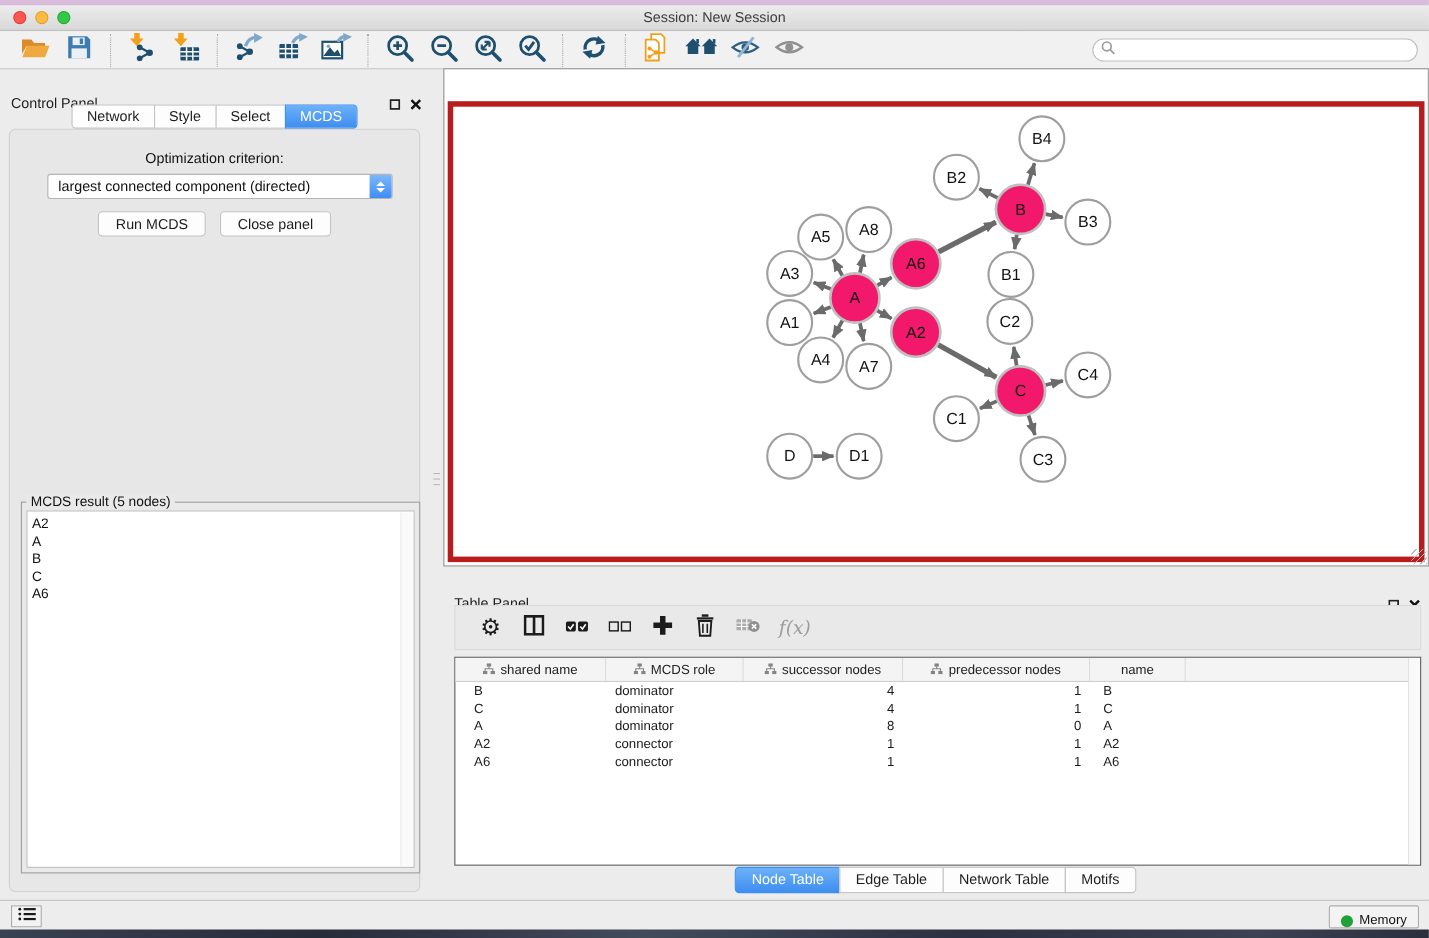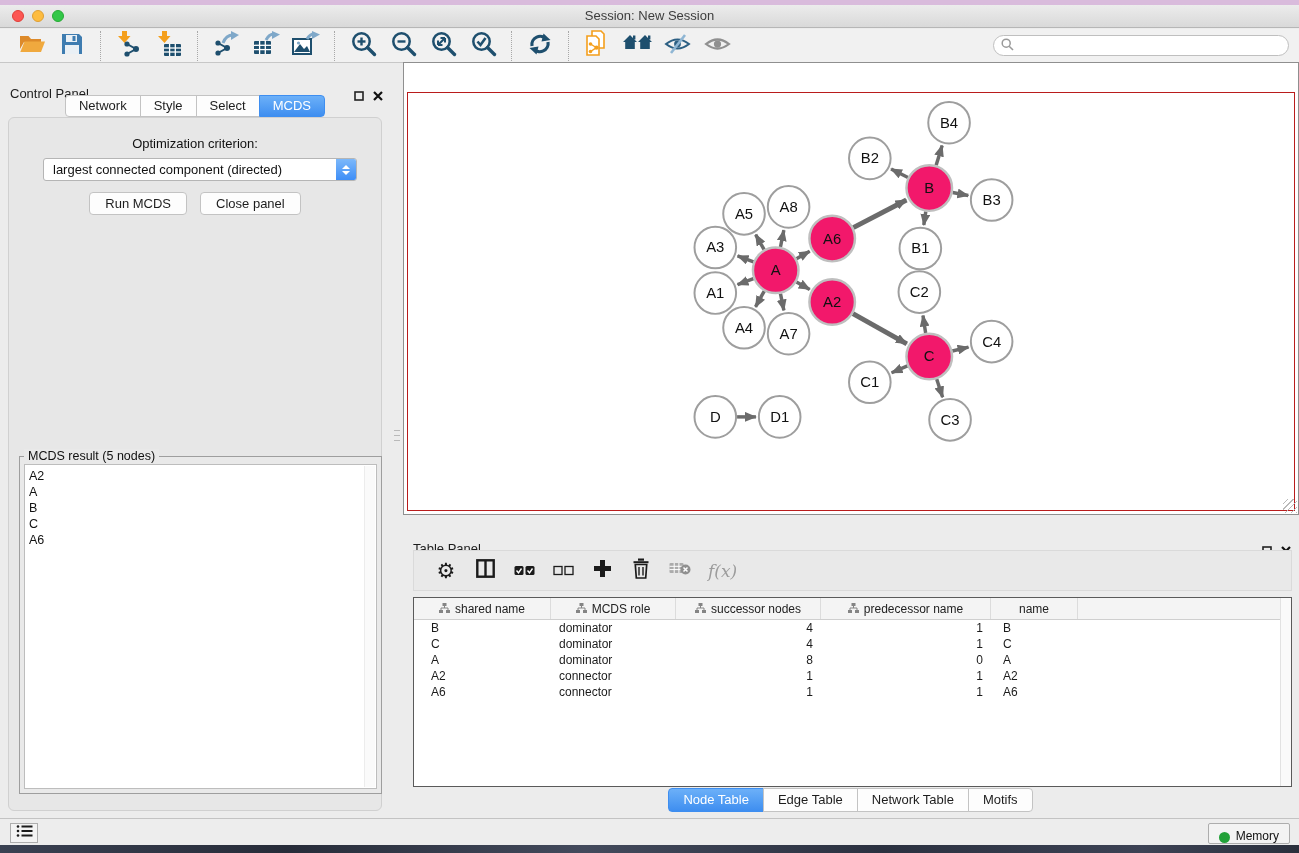--- a/index.html
+++ b/index.html
@@ -48,21 +48,21 @@
   .fieldset .legend { position:absolute; top:-8px; left:4px; background:#E9E9E9; padding:0 4px; font-size:12.5px; color:#111; }
   .mcds-list { width:100%; height:100%; background:#fff; border:1px solid #BDBDBD; position:relative; padding:3px 0 0 4px; overflow:hidden; }
   .mcds-list .sb { position:absolute; right:1px; top:1px; bottom:1px; width:11px; background:#FAFAFA; border-left:1px solid #ECECEC; }
   .mcds-item { font-size:12.5px; line-height:16px; color:#111; }
 
   
   .net-win { left:403px; top:62px; width:896px; height:453px; background:#fff; border:1px solid #8F8F8F; }
   .net-title { position:absolute; left:0; top:0; right:0; height:27px; background:linear-gradient(#EDEDED,#D4D4D4); border-bottom:1px solid #ACACAC; }
   .net-title .lights { padding-left:10px; position:absolute; height:27px; }
   .net-title .t { text-align:center; line-height:27px; font-size:13px; color:#2d2d2d; }
-  .net-canvas { position:absolute; left:3px; top:29px; right:3px; bottom:3px; background:#fff; border:1px solid #b91c1c; }
+  .net-canvas { position:absolute; left:3px; top:29px; right:3px; bottom:3px; background:#fff; border:5px solid #b91c1c; }
   .net-canvas svg { width:100%; height:100%; }
   .grip { position:absolute; right:1px; bottom:1px; width:14px; height:14px;
     background:repeating-linear-gradient(135deg, transparent 0 3px, #B9B9B9 3px 4px); }
   .vdivider-grip { left:394px; top:430px; width:6px; height:28px; display:flex; flex-direction:column; gap:4px; }
   .vdivider-grip i { height:1px; background:#B9B9B9; }
 
   
   .table-panel { left:403px; top:518px; width:896px; height:300px; }
   .tp-toolbar { position:absolute; left:10px; right:7px; top:32px; height:41px; background:#E9E9E9; border:1px solid #DADADA; display:flex; align-items:center; gap:17px; padding-left:21px; }
   .tp-tool { display:flex; align-items:center; justify-content:center; min-width:22px; }
@@ -488,21 +488,21 @@
         </div>
         <div class="th" style="width: 170px;">
           <span><svg width="11" height="10" viewBox="0 0 11 10">
               <g fill="#848484">
                 <rect x="3.5" y="0" width="4" height="3"></rect>
                 <rect x="0" y="7" width="4" height="3"></rect>
                 <rect x="7" y="7" width="4" height="3"></rect>
               </g>
               <path d="M5.5 3 v2 M2 7 V5 H9 V7" stroke="#848484" fill="none"></path>
             </svg></span>
-          <span>predecessor name</span>
+          <span>predecessor nodes</span>
         </div>
         <div class="th" style="width: 87px;">
           <span>name</span>
         </div>
         <div class="th" style="flex: 1 1 0%; border-right: none;"></div>
       </div>
     <div>
         <div class="tbl-row">
           <div class="td" style="width: 137px; padding-left: 17px;">B</div>
           <div class="td" style="width: 125px; padding-left: 8px;">dominator</div>

